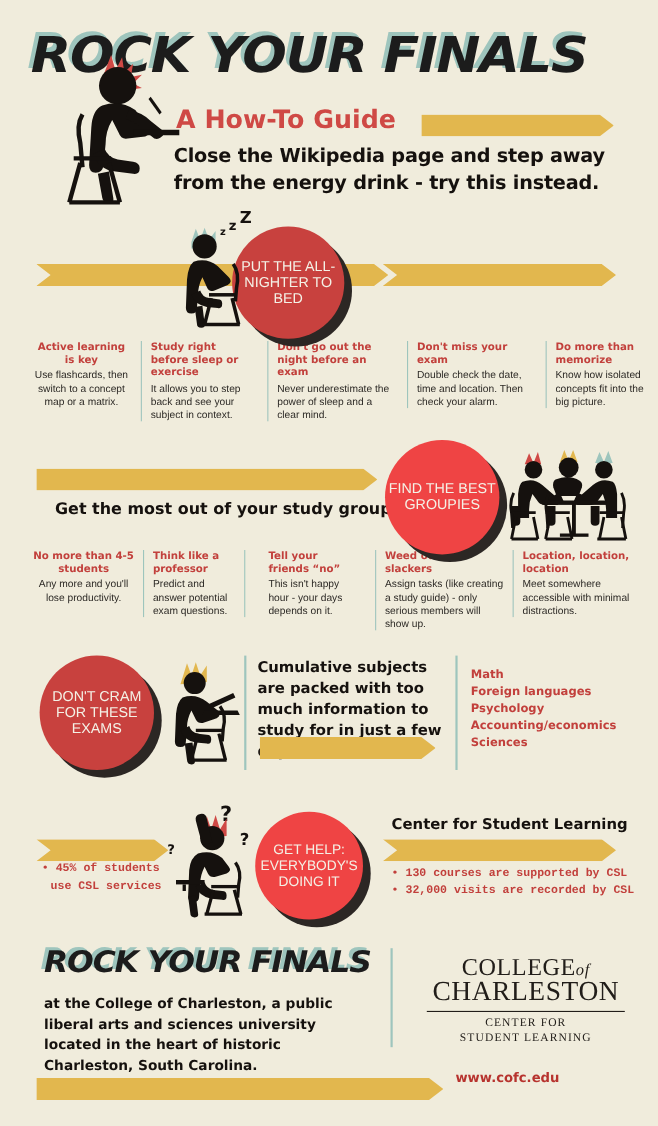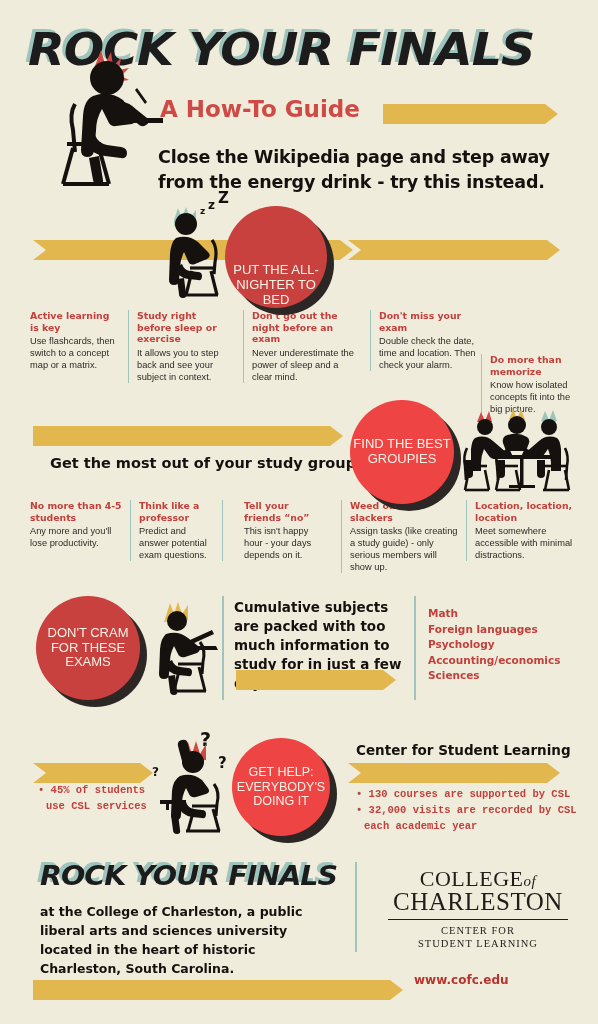--- a/index.html
+++ b/index.html
@@ -53,21 +53,20 @@
   }
   #tagline {
     left: 158px; top: 130px;
     width: 420px;
     font-size: 17.5px;
     font-weight: bold;
     line-height: 25px;
     color: #15110e;
     font-family: "DejaVu Sans", sans-serif;
     letter-spacing: -0.2px;
-    margin-top: 15px;
   }
 
   
   .ribbon {
     background: #e2b74e;
     height: 20px;
   }
   .ribbon.both {
     clip-path: polygon(0 0, calc(100% - 13px) 0, 100% 50%, calc(100% - 13px) 100%,
                        0 100%, 13px 50%);
@@ -92,21 +91,21 @@
   .badge.red { background: #c8413e; }
   .badge.teal { background: #ef4444; }
 
   
   .tipcol {
     position: absolute;
     border-left: 1.5px solid #9ec5bd;
     padding-left: 8px;
     box-sizing: border-box;
   }
-  .tipcol.nobar { border-left: none; padding-left: 0; }
+  .tipcol.nobar { border-left: none; padding-left: 0; text-align: center; }
   .tip-head {
     color: #c2403c;
     font-weight: bold;
     font-size: 9.3px;
     line-height: 11.5px;
     font-family: "DejaVu Sans", sans-serif;
     margin-bottom: 2px;
   }
   .tip-body {
     color: #2d2a26;
@@ -221,41 +220,41 @@
         <path d="M51,73 l6,24"></path>
         <path d="M24,97 l34,0"></path>
       </g>
 
       <text x="40" y="16" font-family="DejaVu Sans, sans-serif" font-size="9" font-weight="bold" fill="#15110e">z</text>
       <text x="48" y="11" font-family="DejaVu Sans, sans-serif" font-size="12" font-weight="bold" fill="#15110e">z</text>
       <text x="58" y="5" font-family="DejaVu Sans, sans-serif" font-size="15" font-weight="bold" fill="#15110e">Z</text>
     </svg>
   </div>
 
-  <div class="abs badge red" style="left:225px; top:206px; width:102px; height:102px; font-size:13px;align-items:flex-end;">
+  <div class="abs badge red" style="left:211px; top:206px; width:102px; height:102px; font-size:13px;">
     <span>PUT THE ALL-NIGHTER TO BED</span>
   </div>
 
   <div class="tipcol nobar" style="left:30px; top:310px; width:88px;">
     <div class="tip-head">Active learning is key</div>
     <div class="tip-body">Use flashcards, then switch to a concept map or a matrix.</div>
   </div>
   <div class="tipcol" style="left:128px; top:310px; width:98px;">
     <div class="tip-head">Study right before sleep or exercise</div>
     <div class="tip-body">It allows you to step back and see your subject in context.</div>
   </div>
   <div class="tipcol" style="left:243px; top:310px; width:112px;">
     <div class="tip-head">Don't go out the night before an exam</div>
     <div class="tip-body">Never underestimate the power of sleep and a clear mind.</div>
   </div>
   <div class="tipcol" style="left:370px; top:310px; width:106px;">
     <div class="tip-head">Don't miss your exam</div>
     <div class="tip-body">Double check the date, time and location. Then check your alarm.</div>
   </div>
-  <div class="tipcol" style="left:481px; top:310px; width:96px;margin-top:44px;">
+  <div class="tipcol" style="left:496px; top:310px; width:96px;">
     <div class="tip-head">Do more than memorize</div>
     <div class="tip-body">Know how isolated concepts fit into the big picture.</div>
   </div>
 
   <div class="abs ribbon right" style="left:33px; top:426px; width:310px;"></div>
 
   <div class="abs badge teal" style="left:350px; top:400px; width:104px; height:104px; font-size:13px;">
     <span>FIND THE BEST GROUPIES</span>
   </div>
 
@@ -394,21 +393,20 @@
   <div class="abs badge teal" style="left:232px; top:738px; width:98px; height:98px; font-size:12.5px;">
     <span>GET HELP: EVERYBODY'S DOING IT</span>
   </div>
 
   <div class="abs section-headline" style="left:356px; top:742px; font-size:13.5px;">Center for Student Learning</div>
   <div class="abs ribbon both" style="left:348px; top:763px; width:212px;"></div>
 
   <div class="abs stat-list" style="left:356px; top:786px;">
     <div>• 130 courses are supported by CSL</div>
     <div>• 32,000 visits are recorded by CSL</div>
-    <div class="ind">each academic year</div>
   </div>
 
   <div class="abs logo-title" id="footer-title">ROCK YOUR FINALS</div>
   <div class="abs" style="left:40px; top:902px; width:300px; font-size:12.5px; font-weight:bold; line-height:19px; color:#15110e; font-family:'DejaVu Sans', sans-serif;">at the College of Charleston, a public liberal arts and sciences university located in the heart of historic Charleston, South Carolina.</div>
 
   <div class="vrule" style="left:355px; top:862px; height:90px;"></div>
 
   <div class="abs cofc" style="left:388px; top:866px; width:180px;">
     <div class="cofc-l1">
       <span>COLLEGE</span><span class="of">of</span>

